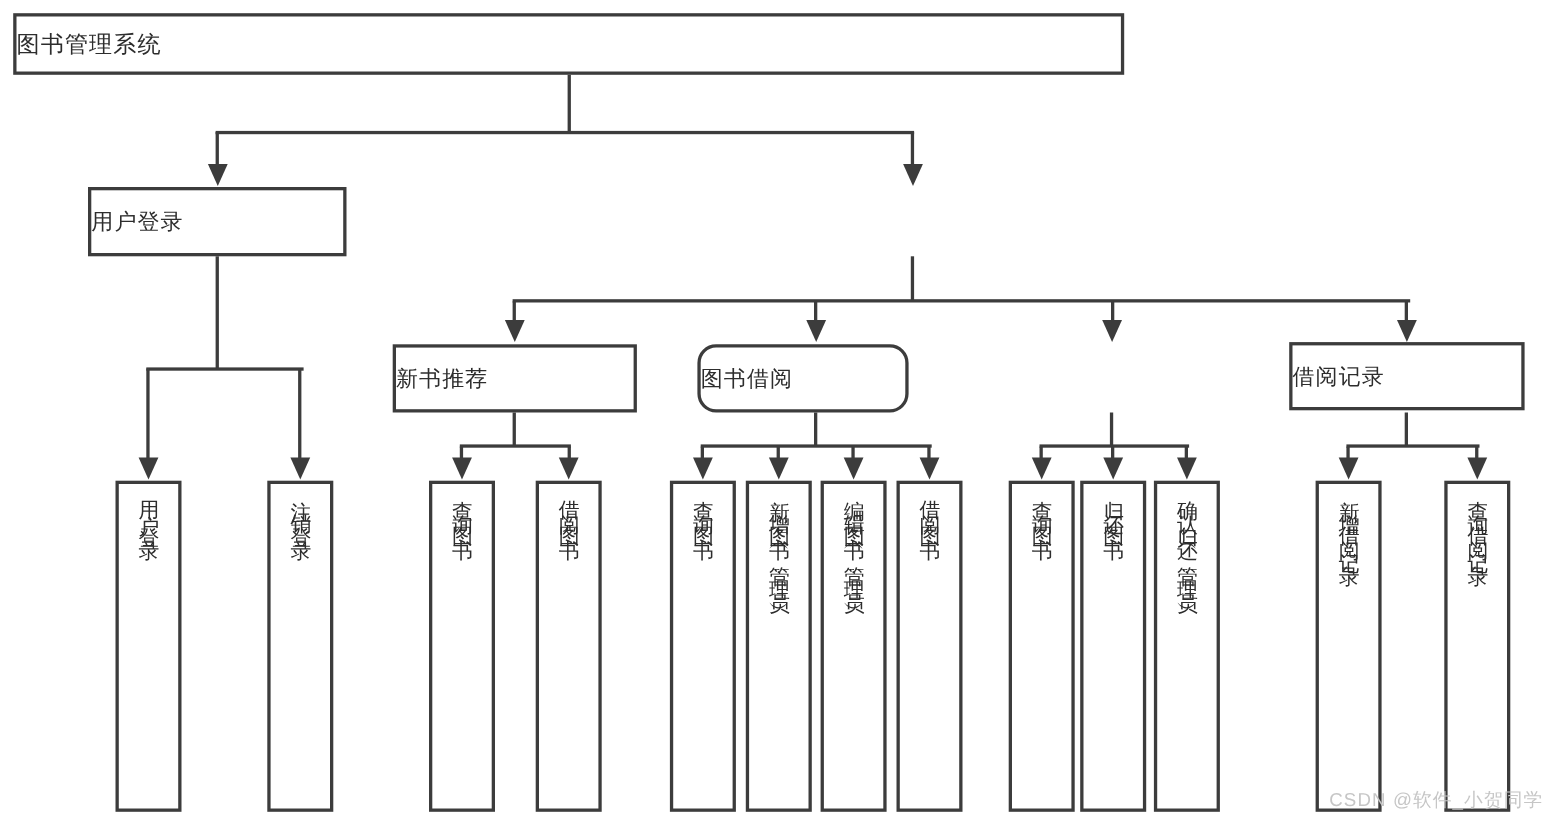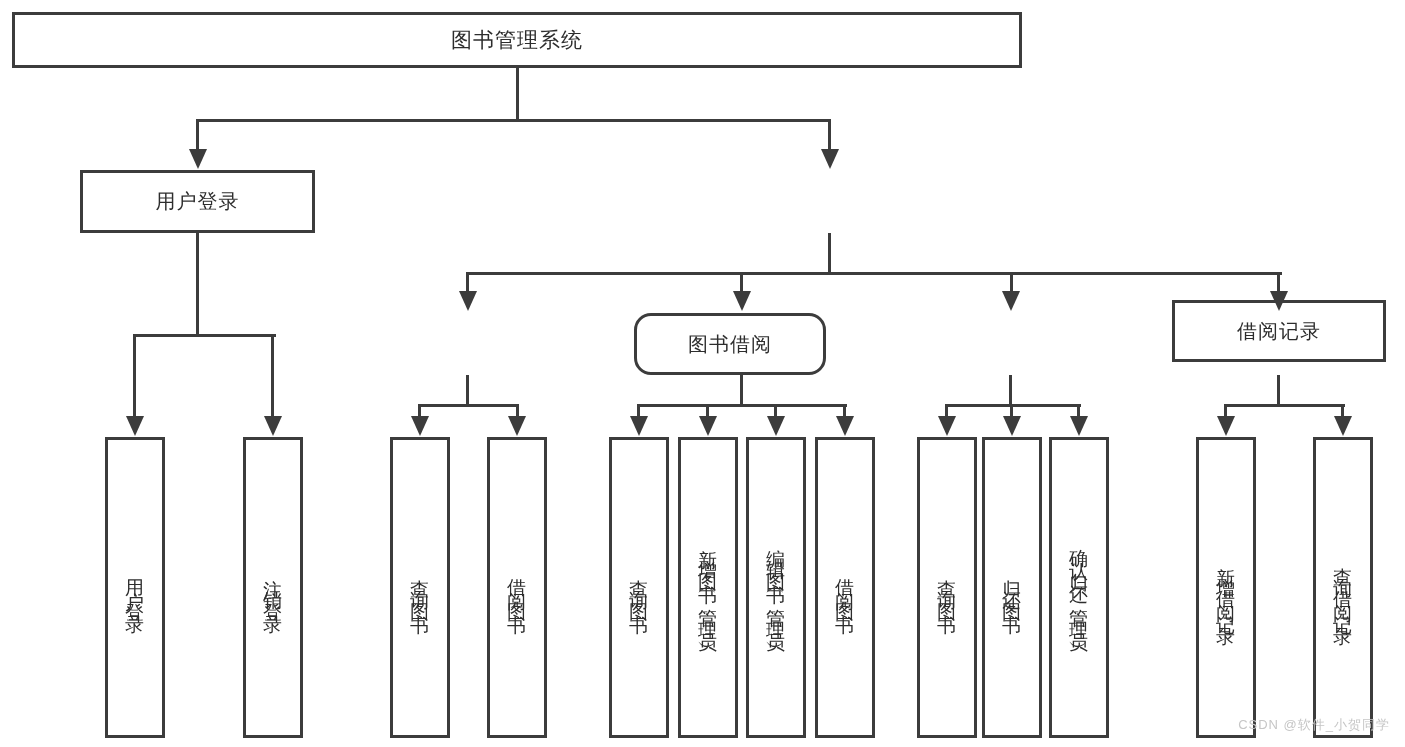--- a/index.html
+++ b/index.html
@@ -15,21 +15,21 @@
     width:1405px;height:747px;
     background:var(--bg);
     font-family:"Liberation Sans",sans-serif;
     color:var(--text);
     overflow:hidden;
   }
   .node{
     position:absolute;
     border:3px solid var(--line);
     background:#fff;
-    display:flex;align-items:center;justify-content:center;
+    display:flex;align-items:center;
     font-size:20px;
     letter-spacing:1px;
     white-space:nowrap;
   }
   .node.root{font-size:21px;}
   .node.leaf{
     writing-mode:vertical-rl;
     font-size:19px;
     letter-spacing:12px;
     line-height:1;
@@ -38,45 +38,48 @@
   .hline{height:3px;}
   .vline{width:3px;}
   .arrow{
     position:absolute;width:0;height:0;
     border-left:9px solid transparent;
     border-right:9px solid transparent;
     border-top:20px solid var(--line);
   }
   .watermark{
     position:absolute;
-    top:716px;right:15px;
-    font-size:13px;
+    top:716px;right:2px;
+    font-size:17px;
     letter-spacing:1px;
     color:var(--wm);
     z-index:5;
     white-space:nowrap;
   }
 </style>
 </head>
 <body>
 
 <div class="canvas">
 
   <div class="node root" style="left:12px;top:12px;width:1010px;height:56px;">
     <span>图书管理系统</span>
   </div>
 
   <div class="node" style="left:80px;top:170px;width:235px;height:63px;">
     <span>用户登录</span>
   </div>
 
+  <div class="node" style="left:357px;top:313px;width:222px;height:62px;">
+    <span>新书推荐</span>
+  </div>
   <div class="node" style="left:634px;top:313px;width:192px;height:62px;border-radius:17px;">
     <span>图书借阅</span>
   </div>
-  <div class="node" style="left:1172px;top:300px;width:214px;height:62px;">
+  <div class="node" style="left:1172px;top:311px;width:214px;height:62px;">
     <span>借阅记录</span>
   </div>
 
   <div class="node leaf" style="left:105px;top:437px;width:60px;height:301px;">
     <span>用户登录</span>
   </div>
   <div class="node leaf" style="left:243px;top:437px;width:60px;height:301px;">
     <span>注销登录</span>
   </div>
 

